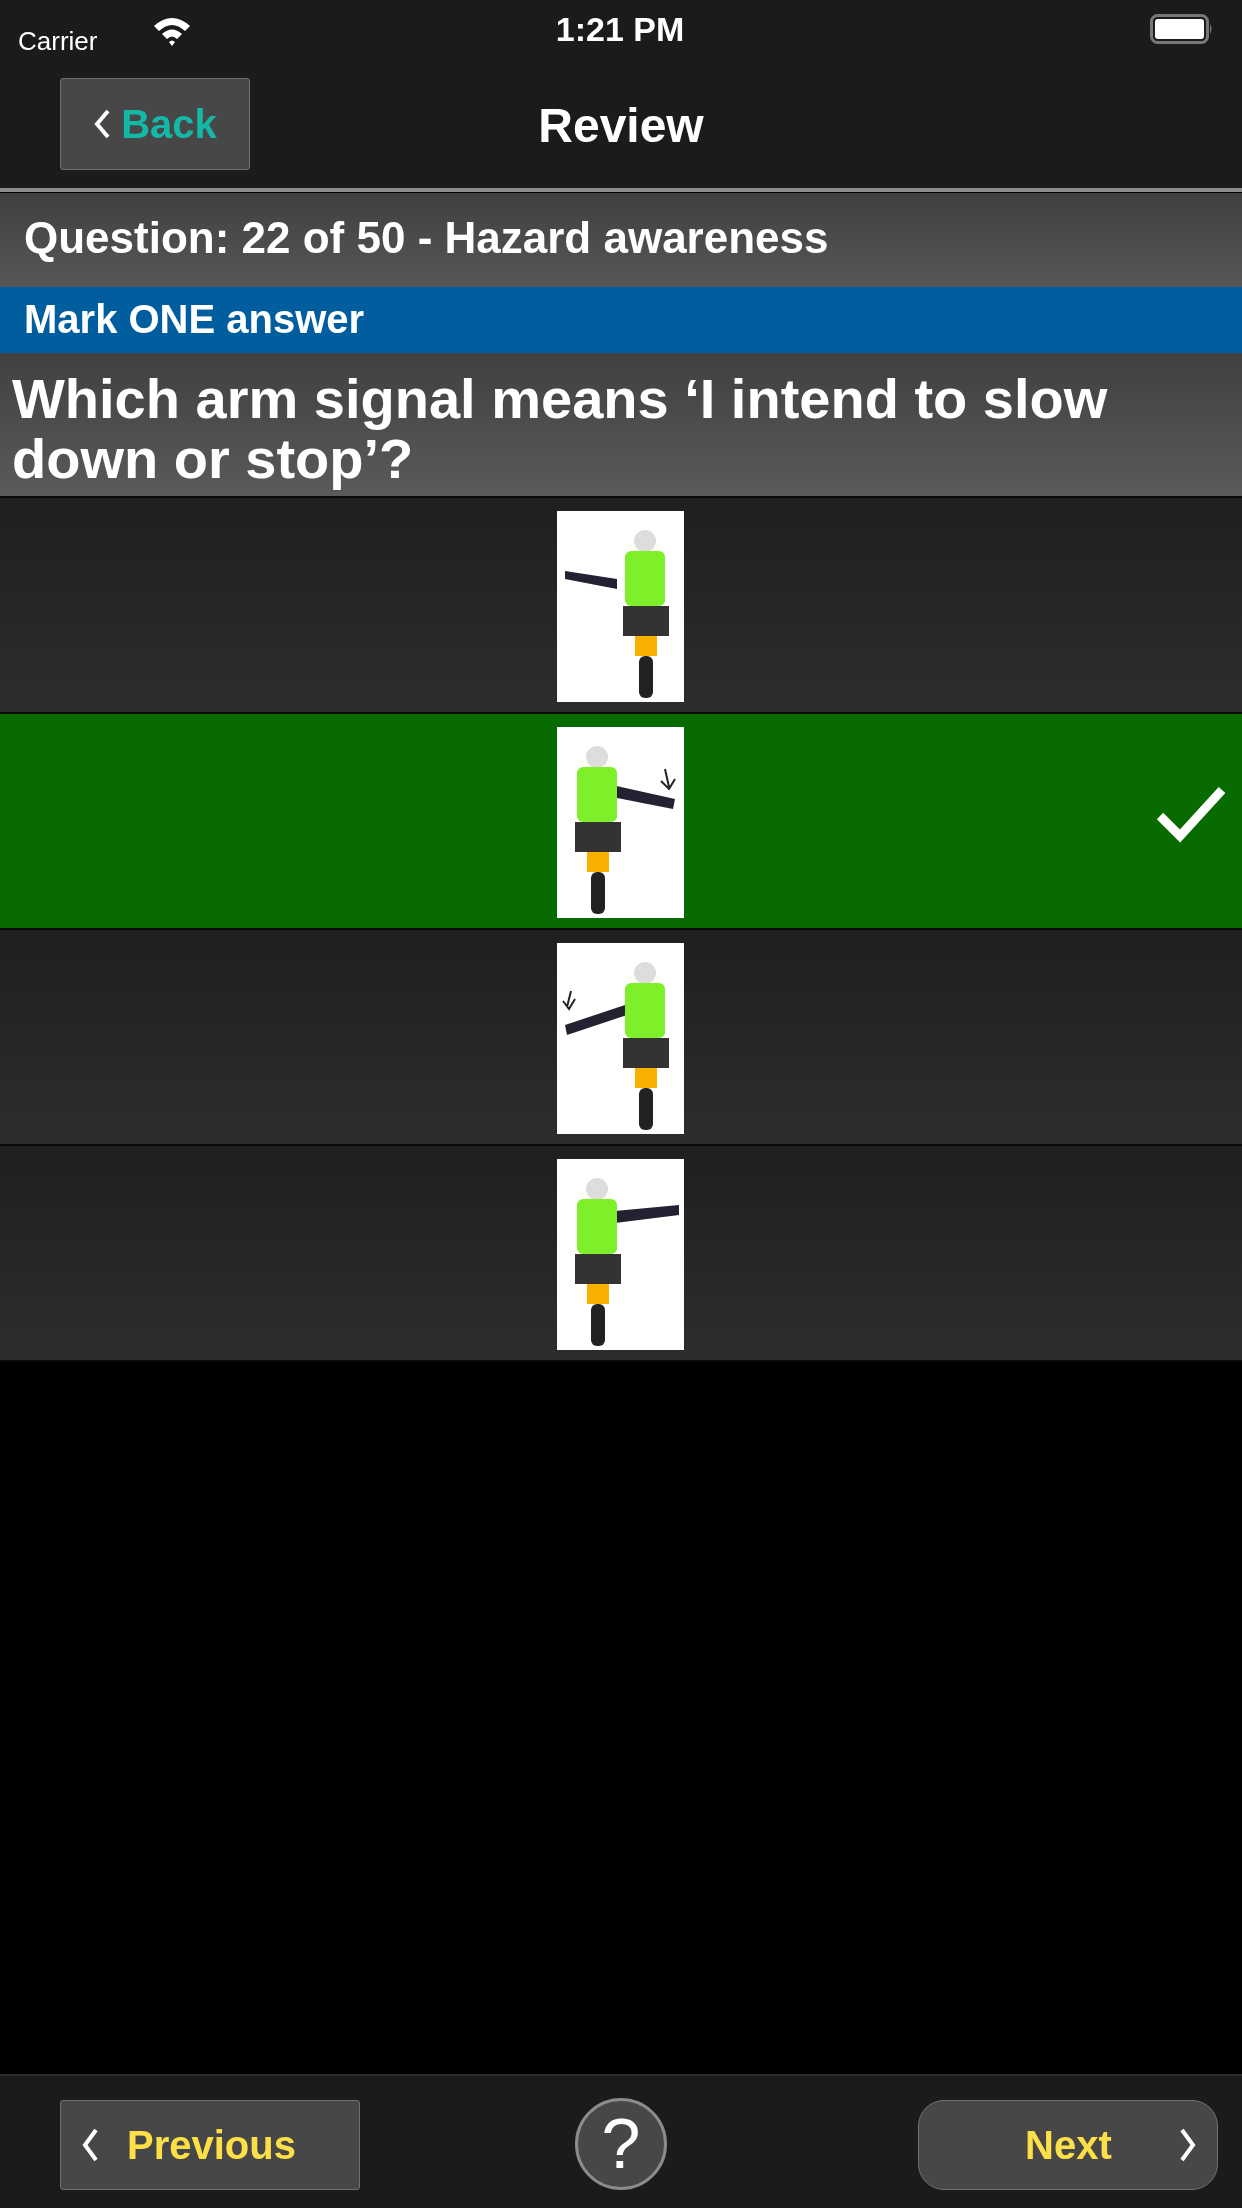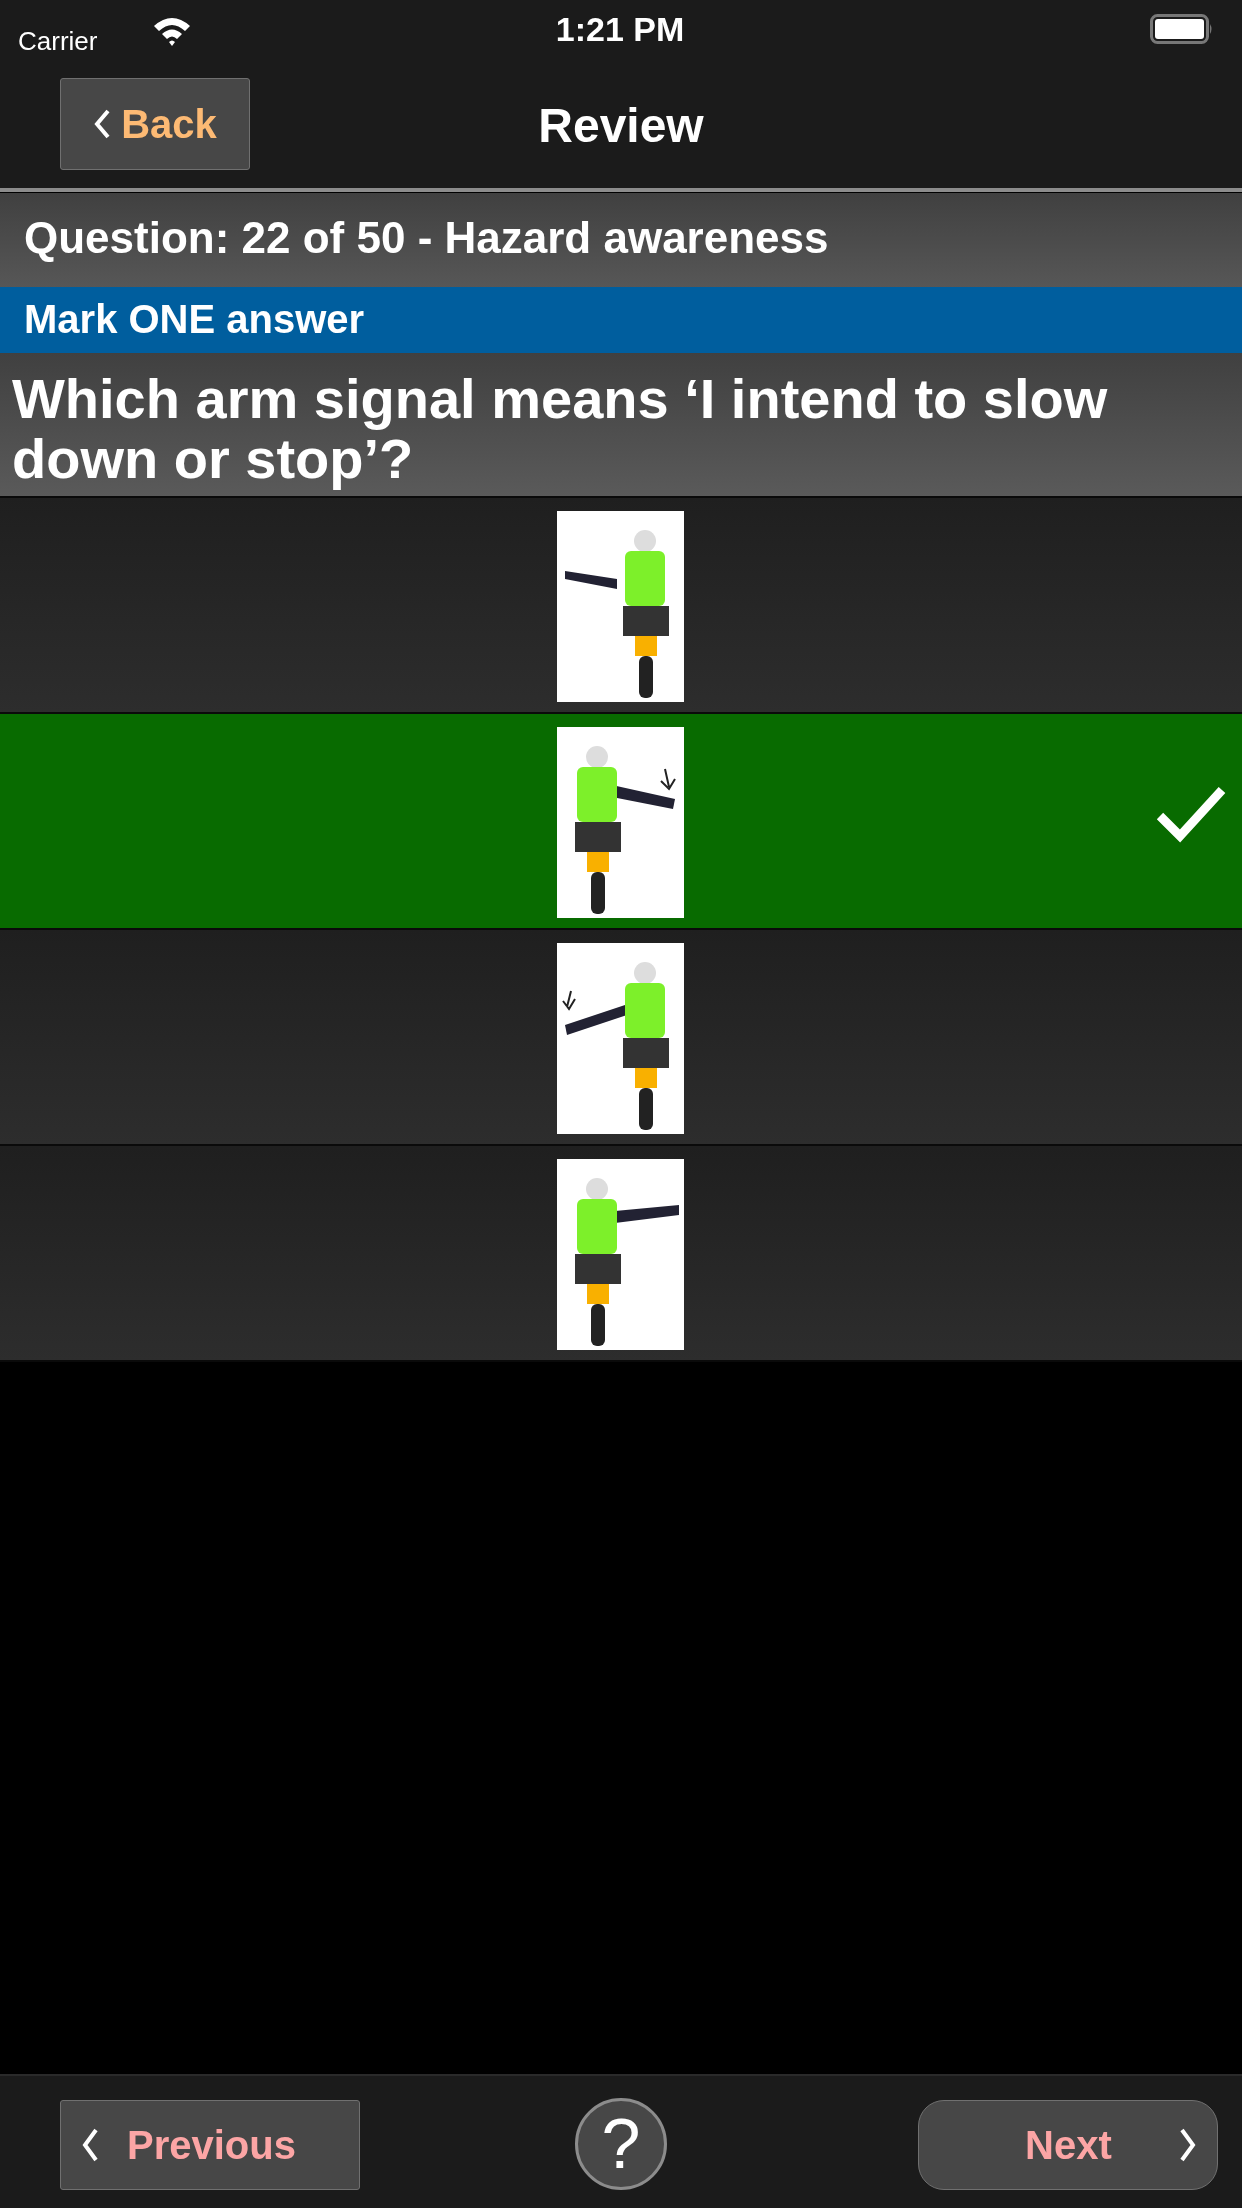--- a/index.html
+++ b/index.html
@@ -4,35 +4,35 @@
 <style>
   html, body { margin:0; padding:0; }
   body { width:1242px; height:2208px; background:#000; position:relative; overflow:hidden;
          font-family:"Liberation Sans", "DejaVu Sans", sans-serif; color:#fff; }
   .statusbar { position:absolute; left:0; top:0; width:1242px; height:62px; background:#1b1b1b; }
   .carrier { position:absolute; left:18px; top:26px; font-size:26px; }
   .wifi { position:absolute; left:152px; top:14px; width:40px; height:34px; }
   .time { position:absolute; left:0; width:1240px; top:10px; text-align:center; font-size:34px; font-weight:bold; }
   .battery { position:absolute; left:1150px; top:14px; width:64px; height:30px; }
   .navbar { position:absolute; left:0; top:62px; width:1242px; height:130px; background:#1b1b1b; border-bottom:4px solid #8c8c8c; box-sizing:border-box; }
-  .back-btn { position:absolute; left:60px; top:16px; width:190px; height:92px; background:#474747; border:1px solid #707070; border-radius:3px; box-sizing:border-box; display:flex; align-items:center; justify-content:center; gap:10px; font-size:40px; font-weight:bold; color:#fdba74; }
+  .back-btn { position:absolute; left:60px; top:16px; width:190px; height:92px; background:#474747; border:1px solid #707070; border-radius:3px; box-sizing:border-box; display:flex; align-items:center; justify-content:center; gap:10px; font-size:40px; font-weight:bold; color:#14b8a6; }
   .nav-title { position:absolute; left:0; width:1242px; top:36px; text-align:center; font-size:48px; font-weight:bold; }
   .qheader { position:absolute; left:0; top:193px; width:1242px; height:115px; background:linear-gradient(#404040,#5c5c5c); }
   .qheader span { position:absolute; left:24px; top:20px; font-size:44px; font-weight:bold; }
   .markband { position:absolute; left:0; top:287px; width:1242px; height:66px; background:#005e9e; }
   .markband span { position:absolute; left:24px; top:10px; font-size:40px; font-weight:bold; }
   .qtext { position:absolute; left:0; top:353px; width:1242px; height:145px; background:linear-gradient(#404040,#5a5a5a); border-bottom:2px solid #0a0a0a; box-sizing:border-box; }
   .qtext span { position:absolute; left:12px; top:16px; right:40px; font-size:56px; font-weight:bold; line-height:60px; }
   .answers { position:absolute; left:0; top:498px; width:1242px; }
   .answer { position:relative; width:1242px; height:216px; background:linear-gradient(#1f1f1f,#2d2d2d); border-bottom:2px solid #0a0a0a; box-sizing:border-box; }
   .answer.correct { background:#086b00; }
   .answer .pic { position:absolute; left:557px; top:13px; width:127px; height:191px; background:#fff; }
   .answer .check { position:absolute; right:16px; top:66px; width:70px; height:70px; }
   .toolbar { position:absolute; left:0; top:2074px; width:1242px; height:134px; background:#1b1b1b; border-top:2px solid #2a2a2a; }
-  .tbtn { position:absolute; top:24px; width:300px; height:90px; background:#474747; border:1px solid #707070; border-radius:3px; box-sizing:border-box; font-size:40px; font-weight:bold; color:#fca5a5; }
+  .tbtn { position:absolute; top:24px; width:300px; height:90px; background:#474747; border:1px solid #707070; border-radius:3px; box-sizing:border-box; font-size:40px; font-weight:bold; color:#fde047; }
   .prev { left:60px; }
   .next { left:918px;border-radius:26px; }
   .prev .chev { position:absolute; left:20px; top:26px; }
   .prev .lbl { position:absolute; left:66px; top:22px; }
   .next .lbl { position:absolute; left:106px; top:22px; }
   .next .chev { position:absolute; right:20px; top:26px; }
   .help { position:absolute; left:575px; top:22px; width:92px; height:92px; border-radius:50%; background:#474747; border:3px solid #8c8c8c; box-sizing:border-box; text-align:center; font-size:70px; line-height:86px; color:#fff; font-weight:normal; }
 </style>
 </head>
 <body>

